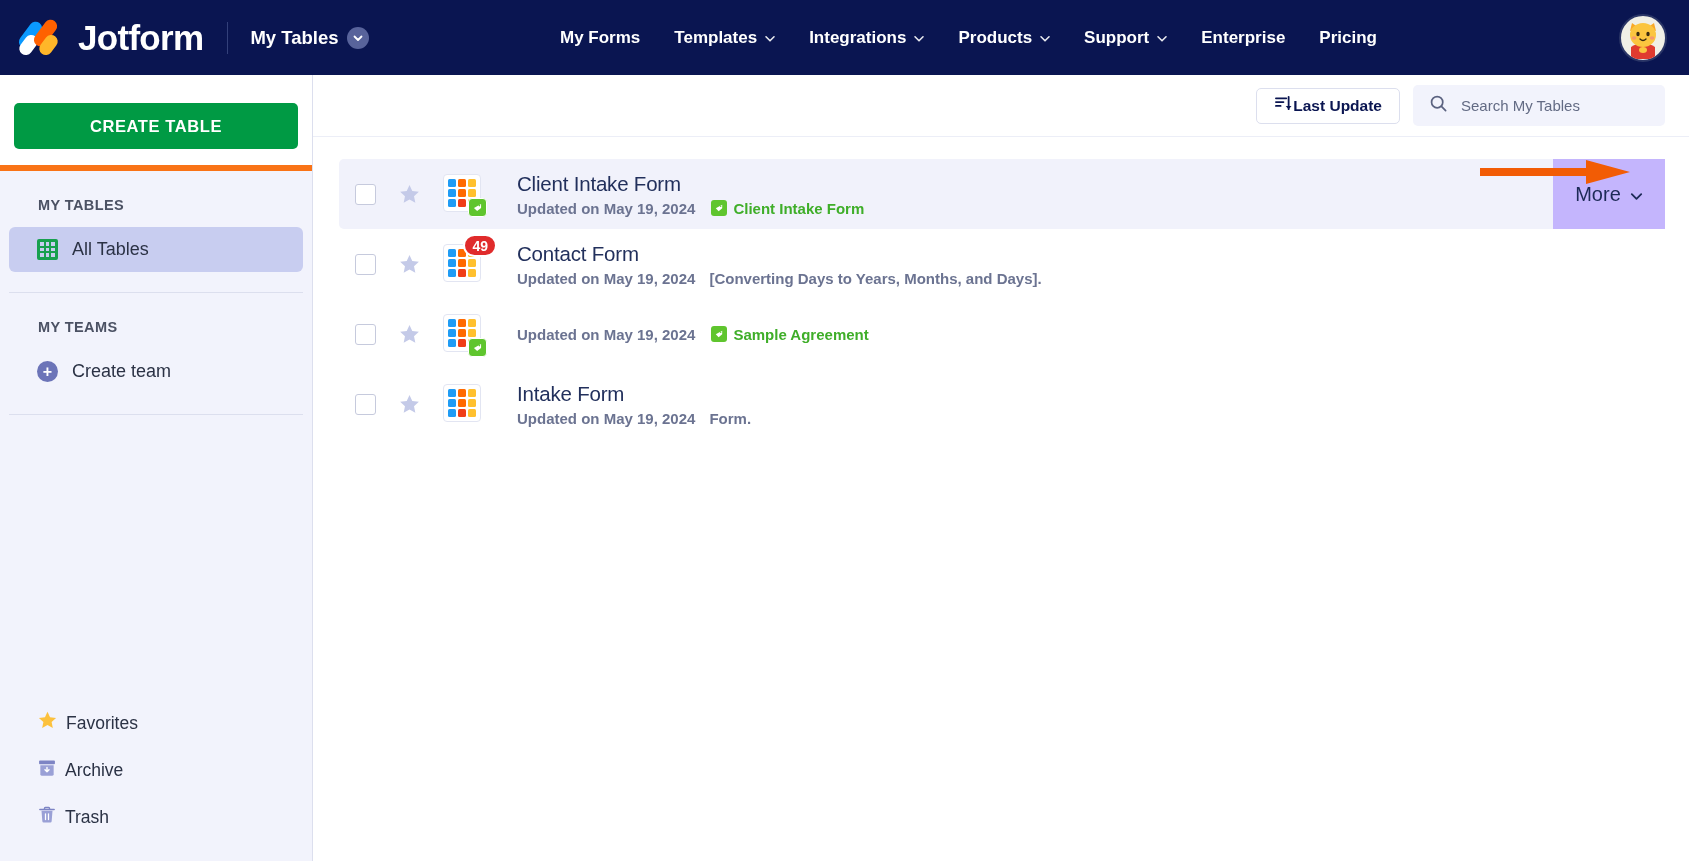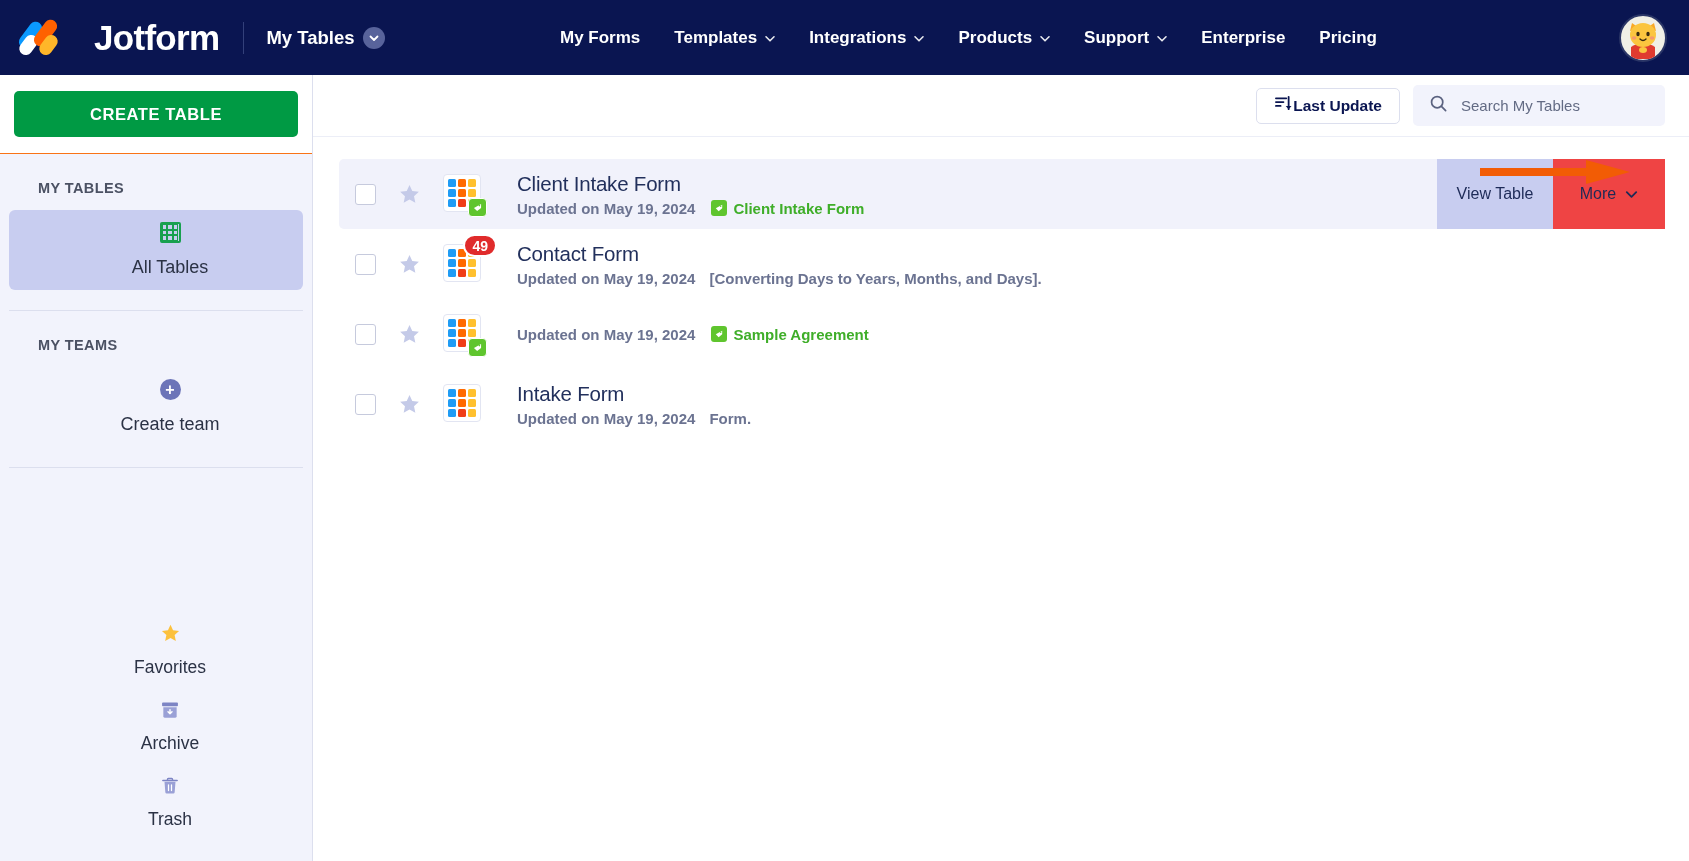--- a/index.html
+++ b/index.html
@@ -12,21 +12,21 @@
 
   
   .topnav {
     height: 75px;
     background: #0a1551;
     display: flex;
     align-items: center;
     padding: 0 24px 0 22px;
     position: relative;
   }
-  .brand { display: flex; align-items: center; gap: 30px; }
+  .brand { display: flex; align-items: center; gap: 14px; }
   .logo-mark { width: 42px; height: 40px; position: relative; }
   .logo-mark i {
     position: absolute;
     display: block;
     width: 13px; height: 30px;
     border-radius: 7px;
     transform: rotate(37deg);
   }
   .logo-mark i.b1 { background: #0a99ff; left: 2px;  top: 2px; }
   .logo-mark i.b2 { background: #fff;    left: 0px;  top: 16px; height: 22px; }
@@ -74,42 +74,42 @@
 
   
   .sidebar {
     width: 313px; min-width: 313px;
     background: #f2f3fc;
     border-right: 1px solid #dcdfee;
     display: flex; flex-direction: column;
   }
   .create-wrap {
     background: #fff;
-    padding: 16px 14px 16px 14px;
-    border-bottom: 1px solid #f97316;
+    padding: 28px 14px 16px 14px;
+    border-bottom: 6px solid #f97316;
   }
   .btn-create {
     display: block; width: 100%;
     background: #009a44; color: #fff;
     border: none; border-radius: 5px;
     height: 46px;
     font-family: inherit;
     font-size: 16.5px; font-weight: 700; letter-spacing: .6px;
     cursor: pointer;
   }
   .sec-label {
     font-size: 14.5px; font-weight: 700; color: #4b5163;
     letter-spacing: .4px;
     padding: 26px 0 14px 38px;
   }
   .nav-item {
     display: flex; align-items: center; gap: 14px;
     margin: 0 9px; padding: 12px 0 12px 28px;
     border-radius: 6px; cursor: pointer;
-    font-size: 18px; color: #2b3245; flex-direction: column;
+    font-size: 18px; color: #2b3245;
   }
   .nav-item.active { background: #c8cdf0; }
   .divider { height: 1px; background: #dcdfee; margin: 20px 9px 0 9px; }
   .icon-grid {
     width: 21px; height: 21px; border: 2px solid #18a04f; border-radius: 2px;
     display: grid; grid-template-columns: 1fr 1fr 1fr; grid-template-rows: 1fr 1fr 1fr;
   }
   .icon-grid span { border: .5px solid #18a04f; }
   .plus-circle {
     width: 21px; height: 21px; border-radius: 50%;
@@ -193,23 +193,23 @@
   .row-actions {
     position: absolute; right: 0; top: 0; height: 100%;
     display: flex; align-items: stretch;
   }
   .act-view {
     background: #c8cdf0; color: #1d2a57;
     display: flex; align-items: center; justify-content: center;
     width: 116px; font-size: 16px; cursor: pointer;
   }
   .act-more {
-    background: #ef4444; color: #1d2a57;
+    background: #c4b5fd; color: #1d2a57;
     display: flex; align-items: center; justify-content: center; gap: 9px;
-    width: 112px; font-size: 16px; cursor: pointer;
+    width: 112px; font-size: 20px; cursor: pointer;
   }
 
   .arrow-annot {
     position: absolute; left: 1167px; top: 20px;
     width: 150px; height: 30px; pointer-events: none;
   }
   .footer-strip { flex: 1; }
 </style>
 </head>
 <body>
@@ -420,21 +420,20 @@
                 <svg width="10" height="10" viewBox="0 0 14 14">
                     <path d="M11.5 2.5 L11.5 7.5 L6.5 11.5 L2.5 7.5 z" fill="#fff"></path>
                     <circle cx="9.4" cy="4.6" r="1.05" fill="#5fc52e"></circle>
                   </svg>
               </span>
               <span>Client Intake Form</span>
             </span>
           </span>
         </span>
         <span class="row-actions">
-          <span class="act-view">View Table</span>
           <span class="act-more">
             <span>More</span>
             <span>
               <svg width="13" height="9" viewBox="0 0 13 9">
                   <path d="M1.8 2.2L6.5 6.8L11.2 2.2" stroke="#1d2a57" stroke-width="1.8" fill="none" stroke-linecap="round" stroke-linejoin="round"></path>
                 </svg>
             </span>
           </span>
         </span>
       </div>

